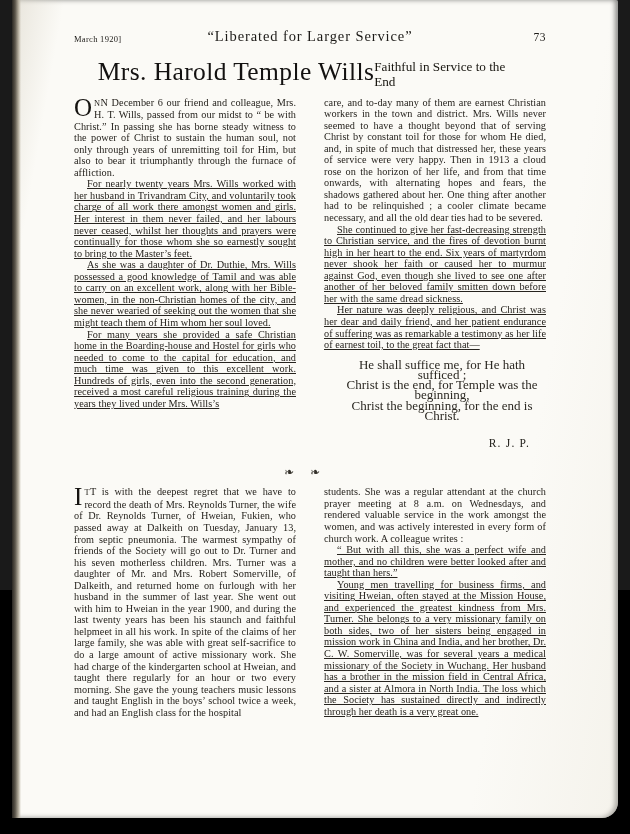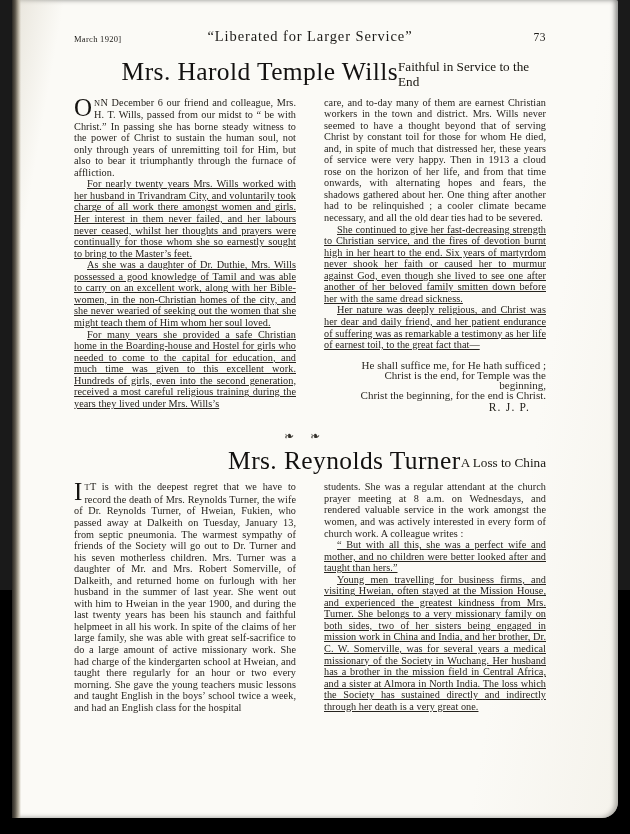--- a/index.html
+++ b/index.html
@@ -70,21 +70,21 @@
   .folio-num {
     position: absolute; right: 0; top: 3px;
     font-size: 11.5px;
     letter-spacing: .5px;
   }
 
   
   .art-head {
     display: flex;
     align-items: flex-start;
-    justify-content: flex-end;
+    justify-content: center;
     margin-top: 8px;
   }
   .art-title {
     font-size: 25.5px;
     letter-spacing: .4px;
     line-height: 1.08;
     color: #131110;
     white-space: nowrap;
   }
   .art-sub {
@@ -126,25 +126,25 @@
     float: left;
     font-size: 25px;
     line-height: 20px;
     padding: 1px 2px 0 0;
     color: #151310;
   }
   .smallcaps-run { font-size: 8.4px; letter-spacing: .4px; }
 
   
   .verse {
-    margin: 9px 0 0 14px;
-    font-size: 11px;
+    margin: 9px 0 16px 14px;
+    font-size: 13px;
     line-height: 10.3px;
     color: #2b2822;
-    text-align: right;
+    text-align: center;
   }
   .signature {
     text-align: right;
     font-size: 11.5px;
     letter-spacing: 1.2px;
     color: #201e19;
     padding-right: 16px;
   }
 
   
@@ -202,24 +202,20 @@
         </div>
 
         <div class="signature">R.  J.  P.</div>
       </div>
     </div>
 
     <div class="ornaments">
       <span class="orn">❧</span><span class="orn">❧</span>
     </div>
 
-    <div class="art-head article2">
-      <div class="art-title">Mrs. Reynolds Turner</div>
-      <div class="art-sub single">A Loss to China</div>
-    </div>
 
     <div class="cols">
       <div class="col">
         <p class="body dropcap-para"><span class="dropcap">I</span><span class="smallcaps-run">T</span><span>T is with the deepest regret that we have to record the death of Mrs. Reynolds Turner, the wife of Dr. Reynolds Turner, of Hweian, Fukien, who passed away at Dalkeith on Tuesday, January 13, from septic pneumonia.  The warmest sympathy of friends of the Society will go out to Dr. Turner and his seven motherless children. Mrs. Turner was a daughter of Mr. and Mrs. Robert Somerville, of Dalkeith, and returned home on furlough with her husband in the summer of last year.  She went out with him to Hweian in the year 1900, and during the last twenty years has been his staunch and faithful helpmeet in all his work.  In spite of the claims of her large family, she was able with great self-sacrifice to do a large amount of active missionary work. She had charge of the kindergarten school at Hweian, and taught there regularly for an hour or two every morning.  She gave the young teachers music lessons and taught English in the boys’ school twice a week, and had an English class for the hospital</span></p>
       </div>
 
       <div class="col">
         <p class="body">students.  She was a regular attendant at the church prayer meeting at 8 a.m. on Wednesdays, and rendered valuable service in the work amongst the women, and was actively interested in every form of church work.  A colleague writes :</p>
         <p class="body">“ But with all this, she was a perfect wife and mother, and no children were better looked after and taught than hers.”</p>
         <p class="body">Young men travelling for business firms, and visiting Hweian, often stayed at the Mission House, and experienced the greatest kindness from Mrs. Turner.  She belongs to a very missionary family on both sides, two of her sisters being engaged in mission work in China and India, and her brother, Dr. C. W. Somerville, was for several years a medical missionary of the Society in Wuchang.  Her husband has a brother in the mission field in Central Africa, and a sister at Almora in North India.  The loss which the Society has sustained directly and indirectly through her death is a very great one.</p>

